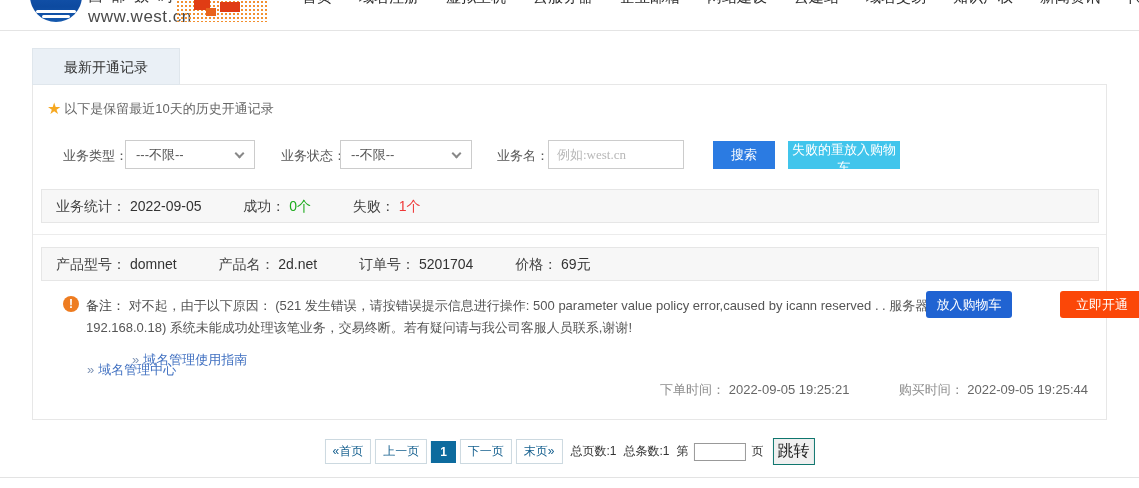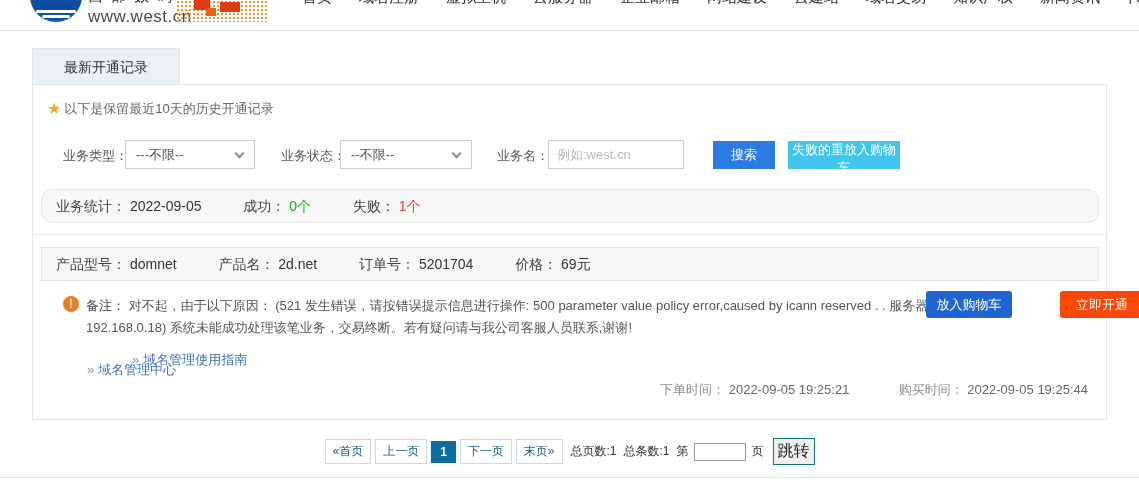--- a/index.html
+++ b/index.html
@@ -39,31 +39,31 @@
   .starline { position:absolute; left:14px; top:14px; color:#666; font-size:13px; }
   .star { color:#f6a821; font-size:16px; vertical-align:-1px; margin-right:3px; }
 
   
   .flabel { position:absolute; top:62px; color:#555; font-size:13px; }
   .sel { position:absolute; top:55px; height:29px; border:1px solid #ccc; background:#fff; color:#555;
     font-size:13px; line-height:27px; padding-left:10px; cursor:pointer; }
   .chev { position:absolute; right:11px; top:9px; width:7px; height:7px; border-right:2px solid #888;
     border-bottom:2px solid #888; transform:rotate(45deg); }
   .txtinput { position:absolute; top:55px; height:29px; border:1px solid #ccc; padding:0 8px; font-size:13px;
-    color:#333; outline:none; font-family:Liberation Sans, sans-serif; }
+    color:#333; outline:none; font-family:Liberation Serif, serif; }
   .txtinput::placeholder { color:#b8b8b8; }
   .btn { position:absolute; top:56px; height:28px; border:none; color:#fff; font-size:13px; cursor:pointer;
     font-family:inherit; }
   .btn-search { left:680px; width:62px; background:#2b7be2; }
   .btn-recart { left:755px; width:112px; background:#41c5ec; }
 
   
   .bar { position:absolute; left:8px; width:1058px; height:34px; background:#f7f7f7; border:1px solid #e6e6e6;
     line-height:32px; padding-left:14px; font-size:14px; color:#333; }
-  .bar-stats { top:104px;border-radius:11px; }
+  .bar-stats { top:104px; }
   .bar-product { top:162px; }
   .bar .lbl { color:#444; }
   .bar .gap { display:inline-block; width:34px; }
   .ok { color:#1caa1c; }
   .bad { color:#ef3737; }
   .section-divider { position:absolute; left:0; right:0; top:149px; border-top:1px solid #ececec; }
 
   
   .warn-icon { position:absolute; left:30px; top:211px; width:16px; height:16px; border-radius:50%;
     background:#ee7c20; }

